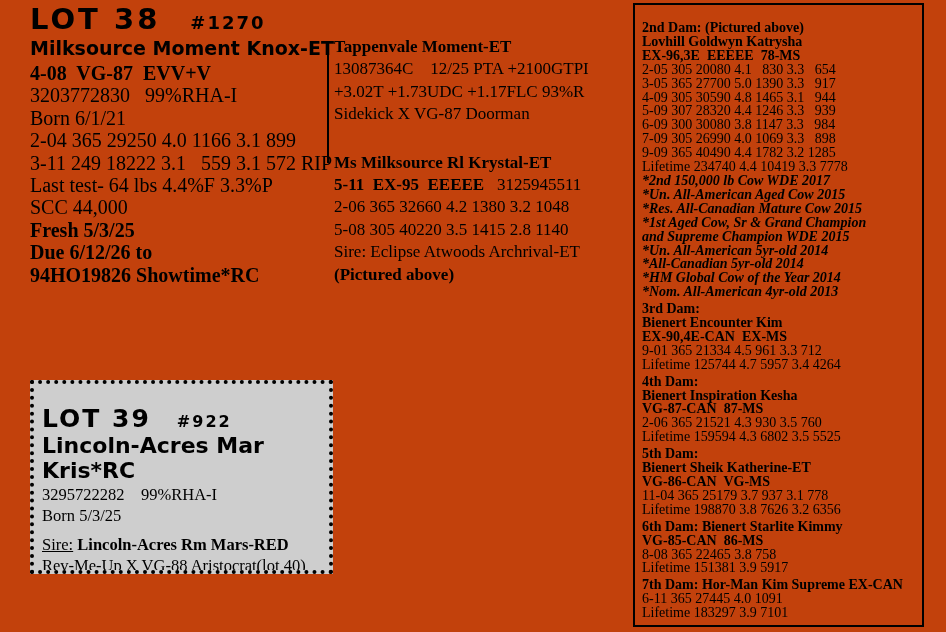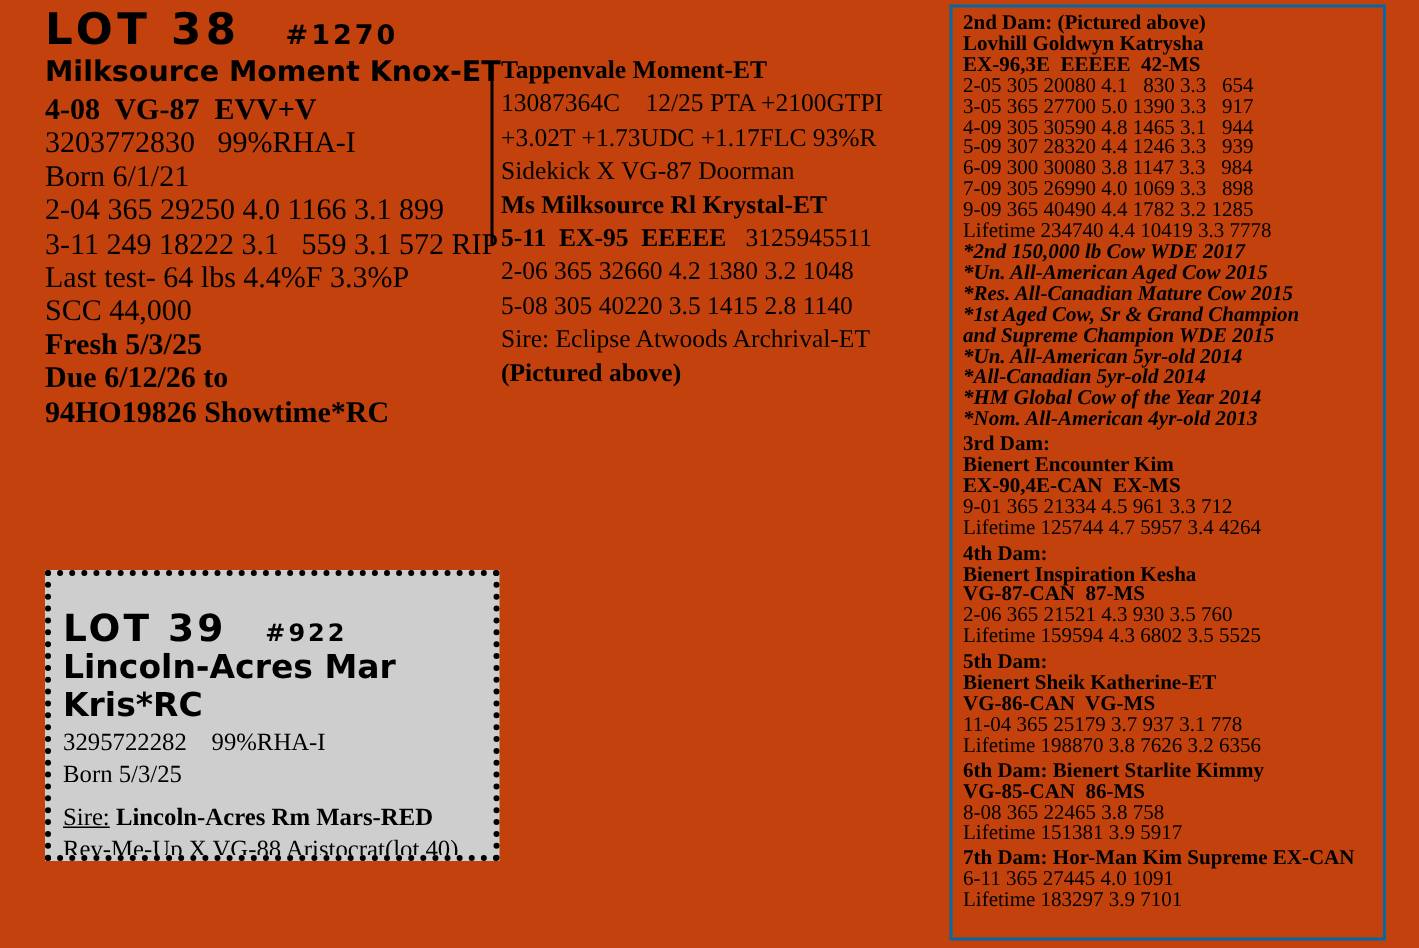--- a/index.html
+++ b/index.html
@@ -27,37 +27,37 @@
   }
   .animal-name {
     font-family:"DejaVu Sans", sans-serif; font-weight:700;
     font-size:19px; margin-top:1px; margin-bottom:3px; letter-spacing:0px;
   }
   .lot38 .details { font-size:20px; line-height:22.4px; }
 
   
   .ped-rule { position:absolute; left:327px; top:44px; width:2px; height:119px; background:#000; }
   .pedigree { position:absolute; left:334px; top:36px; width:300px; font-size:17px; line-height:22.4px; }
-  .dam-block { }
+  .dam-block { margin-top:26px; }
 
   
   .lot39 {
     position:absolute; left:30px; top:380px; width:303px; height:194px;
     background:#cecece; border:4px dotted #000; padding:20px 8px; overflow:hidden;
   }
   .lot39 .lot-title { font-size:25px; letter-spacing:2px; }
   .lot39 .lot-num { font-size:16px; margin-left:26px; }
   .lot39 .animal-name { font-size:22px; margin-top:0; margin-bottom:2px; }
   .lot39 .details { font-size:16.5px; line-height:20.5px; }
   .lot39 .gap { margin-top:9px; }
 
   
   .panel {
     position:absolute; left:633px; top:3px; width:291px; height:624px;
-    border:2px solid #0369a1; padding:4px 6px 0 7px;
+    border:2px solid #000000; padding:16px 6px 0 7px;
     font-size:14px; line-height:13.9px; overflow:hidden;
   }
   .panel .gap { margin-top:3px; }
 </style>
 </head>
 <body>
 
 <div class="page">
 
   <div class="lot38">
@@ -110,21 +110,21 @@
         <div class="ln r"><span>Born 5/3/25</span></div>
         <div class="ln  gap"><span class="bu">Sire:</span><span class="b"> Lincoln-Acres Rm Mars-RED</span></div>
         <div class="ln r"><span>Rev-Me-Up X VG-88 Aristocrat(lot 40)</span></div>
         <div class="ln  gap"><span class="bu">Dam:</span><span class="b"> Moment Knox (Sells as Lot 38)</span></div>
       </div>
   </div>
 
   <div class="panel">
       <div class="ln b"><span>2nd Dam: (Pictured above)</span></div>
       <div class="ln b"><span>Lovhill Goldwyn Katrysha</span></div>
-      <div class="ln b"><span>EX-96,3E  EEEEE  42-MS</span></div>
+      <div class="ln b"><span>EX-96,3E  EEEEE  78-MS</span></div>
       <div class="ln r"><span>2-05 305 20080 4.1   830 3.3   654</span></div>
       <div class="ln r"><span>3-05 365 27700 5.0 1390 3.3   917</span></div>
       <div class="ln r"><span>4-09 305 30590 4.8 1465 3.1   944</span></div>
       <div class="ln r"><span>5-09 307 28320 4.4 1246 3.3   939</span></div>
       <div class="ln r"><span>6-09 300 30080 3.8 1147 3.3   984</span></div>
       <div class="ln r"><span>7-09 305 26990 4.0 1069 3.3   898</span></div>
       <div class="ln r"><span>9-09 365 40490 4.4 1782 3.2 1285</span></div>
       <div class="ln r"><span>Lifetime 234740 4.4 10419 3.3 7778</span></div>
       <div class="ln bi"><span>*2nd 150,000 lb Cow WDE 2017</span></div>
       <div class="ln bi"><span>*Un. All-American Aged Cow 2015</span></div>

